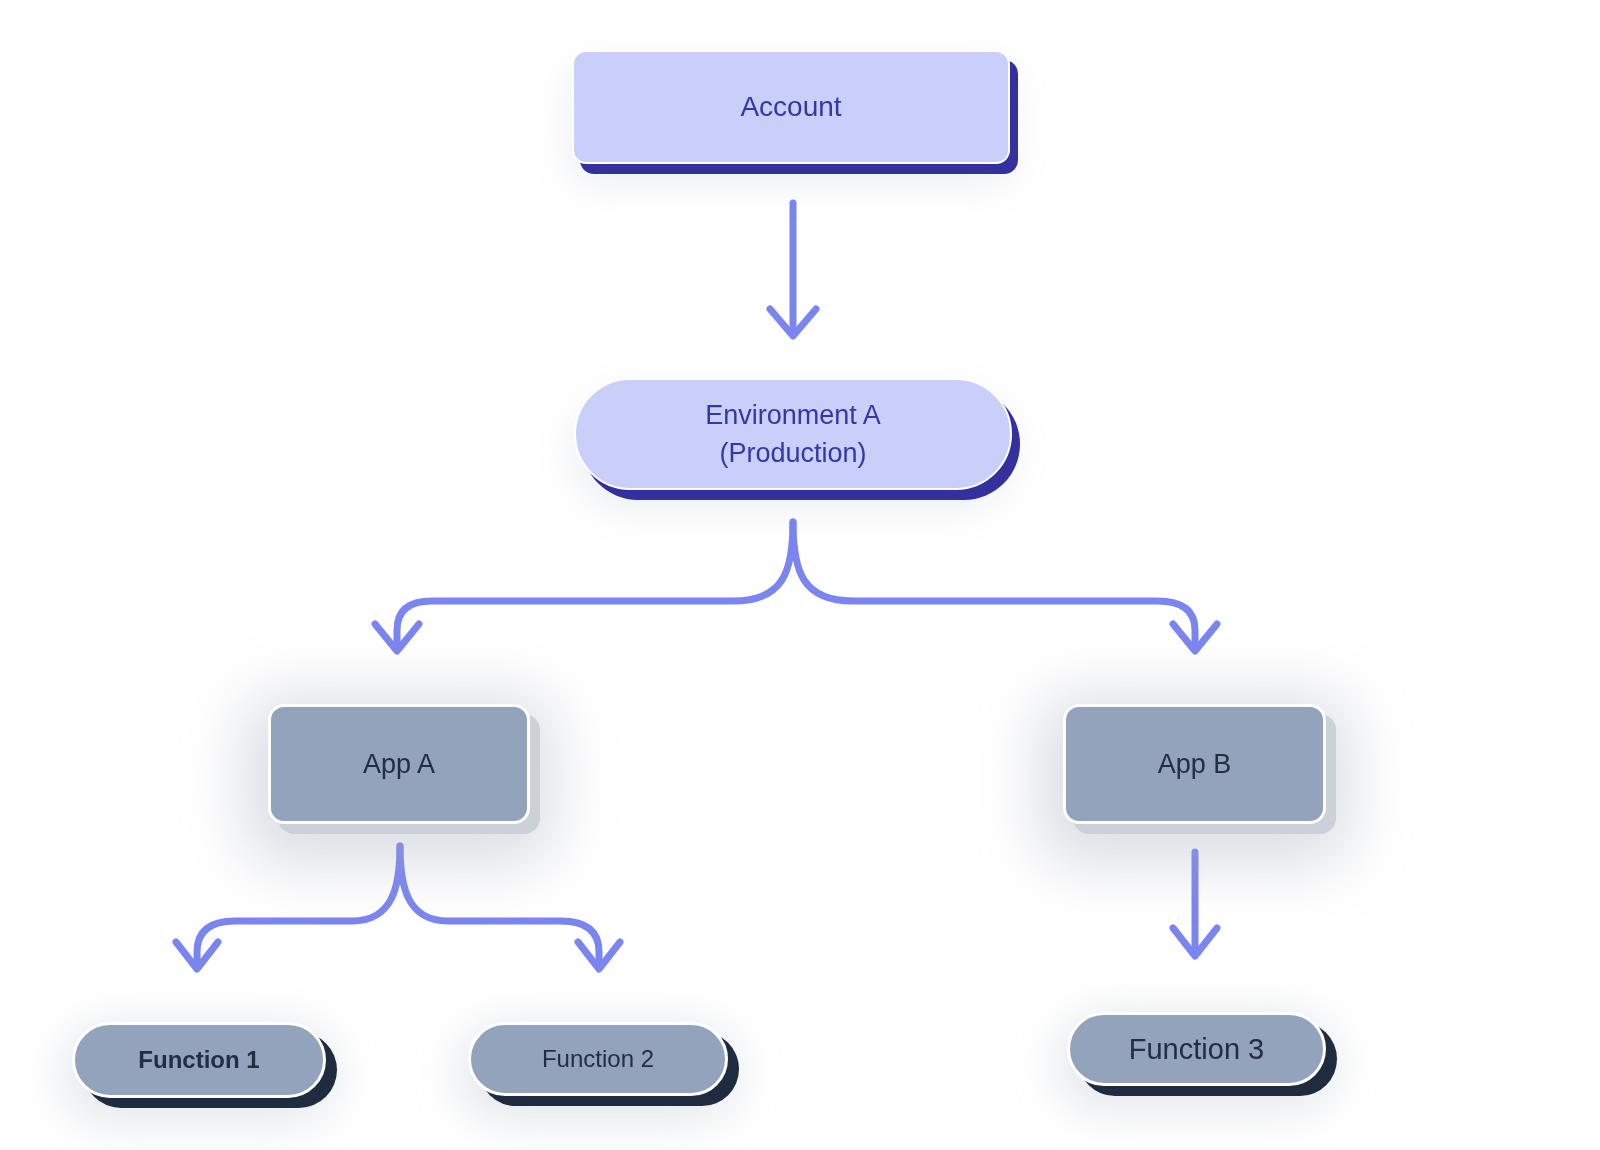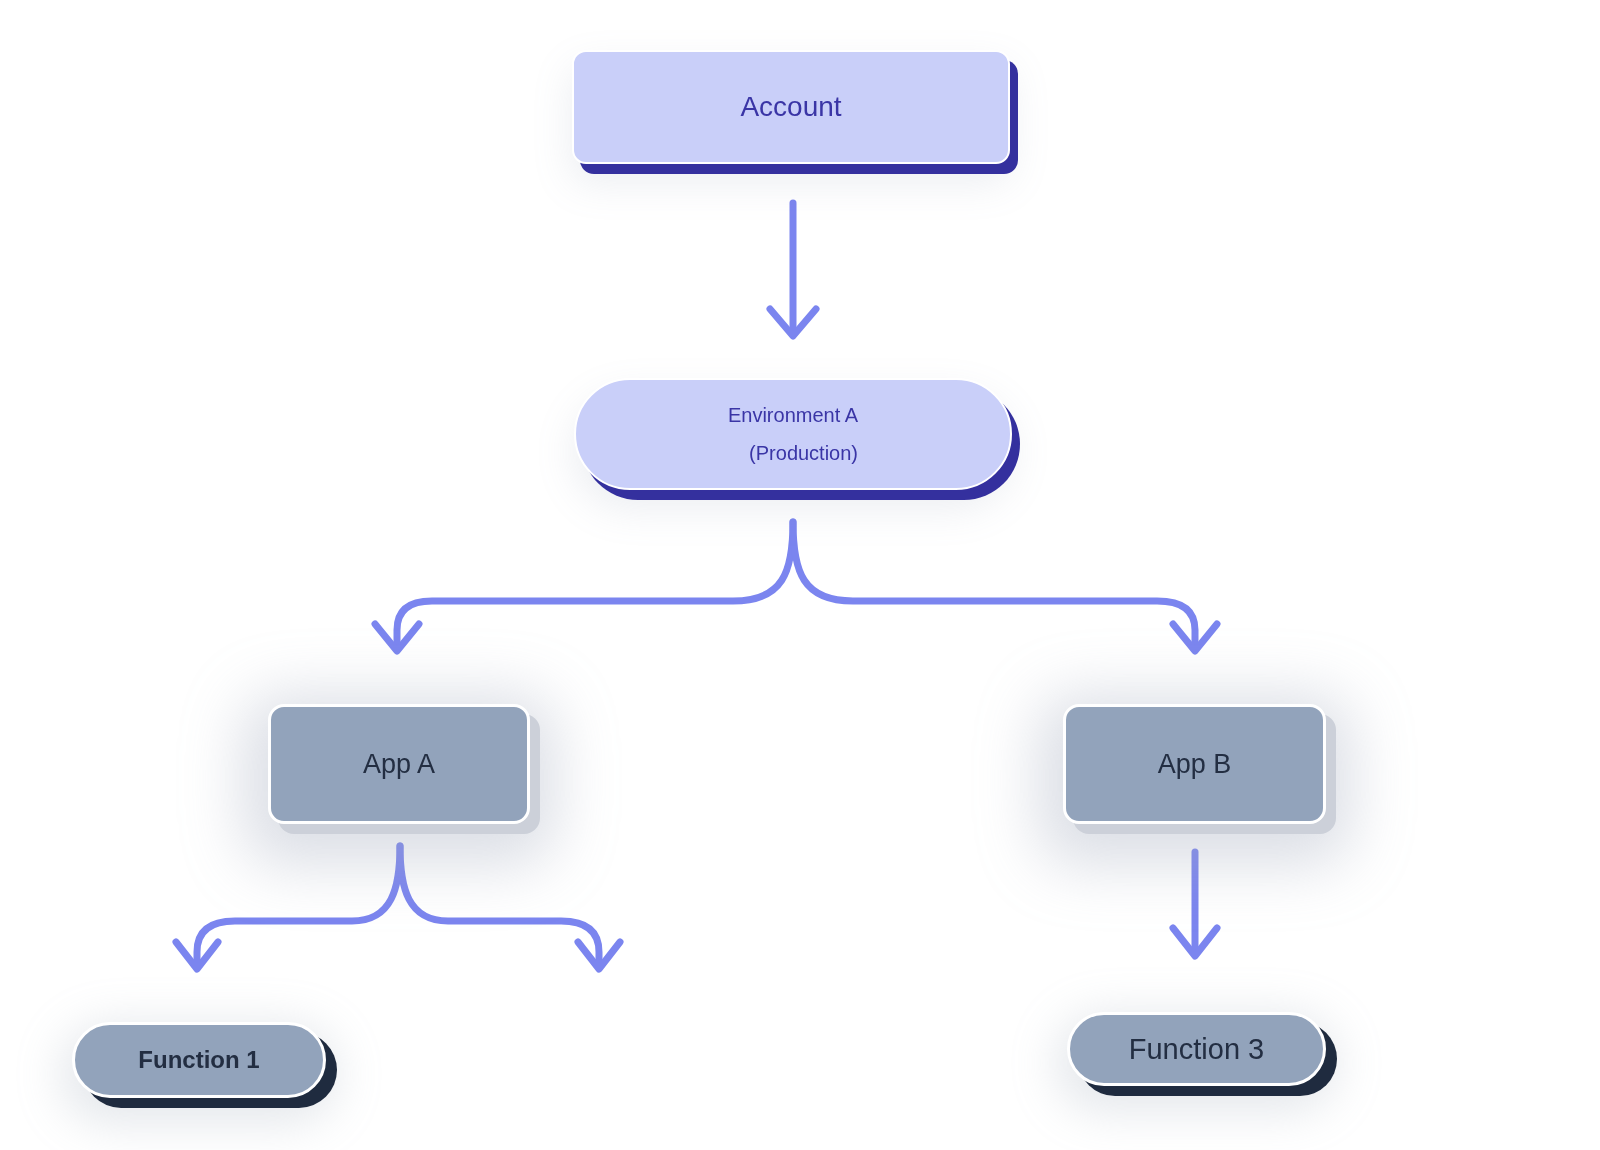--- a/index.html
+++ b/index.html
@@ -26,21 +26,21 @@
   .edges path{
     fill:none;
     stroke:var(--c-arrow);
     stroke-width:7;
     stroke-linecap:round;
     stroke-linejoin:round;
   }
   .node{
     position:absolute;
     display:flex;align-items:center;justify-content:center;
-    text-align:right;
+    text-align:center;
     box-sizing:border-box;
     white-space:pre-line;
   }
   .node.lavender{
     background:var(--c-lavender-fill);
     border:2px solid var(--c-node-border);
     color:var(--c-indigo-text);
     box-shadow:8px 10px 0 var(--c-lavender-shadow), 0 18px 40px rgba(130,140,170,0.16);
   }
   .node.slate{
@@ -48,21 +48,21 @@
     border:3px solid var(--c-node-border);
     color:var(--c-slate-text);
   }
   .node.slate.app{
     box-shadow:10px 10px 0 var(--c-app-shadow), 0 16px 60px 26px rgba(163,172,188,0.38);
   }
   .node.slate.func{
     box-shadow:11px 10px 0 var(--c-function-shadow), 0 14px 45px 12px rgba(163,172,188,0.28);
   }
   #n-account{left:572px;top:50px;width:438px;height:114px;border-radius:14px;font-size:28px;font-weight:500;}
-  #n-env{left:574px;top:378px;width:438px;height:112px;border-radius:56px;font-size:20px;line-height:38px;font-weight:500;}
+  #n-env{left:574px;top:378px;width:438px;height:112px;border-radius:56px;font-size:27px;line-height:38px;font-weight:500;}
   #n-appa{left:268px;top:704px;width:262px;height:120px;border-radius:16px;font-size:27px;font-weight:500;}
   #n-appb{left:1063px;top:704px;width:263px;height:120px;border-radius:16px;font-size:27px;font-weight:500;}
   #n-fn1{left:72px;top:1022px;width:254px;height:76px;border-radius:38px;font-size:24px;font-weight:700;}
   #n-fn2{left:468px;top:1022px;width:260px;height:74px;border-radius:37px;font-size:24px;font-weight:500;}
   #n-fn3{left:1067px;top:1012px;width:259px;height:74px;border-radius:37px;font-size:29px;font-weight:500;}
 </style>
 </head>
 <body>
 
 <div class="canvas">
@@ -108,18 +108,21 @@
   </div>
 
   <div class="node slate app" id="n-appb">
     <span>App B</span>
   </div>
 
   <div class="node slate func" id="n-fn1">
     <span>Function 1</span>
   </div>
 
+  <div class="node slate func" id="n-fn2">
+    <span>Function 2</span>
+  </div>
 
   <div class="node slate func" id="n-fn3">
     <span>Function 3</span>
   </div>
 
 </div>
 
 </body></html>

